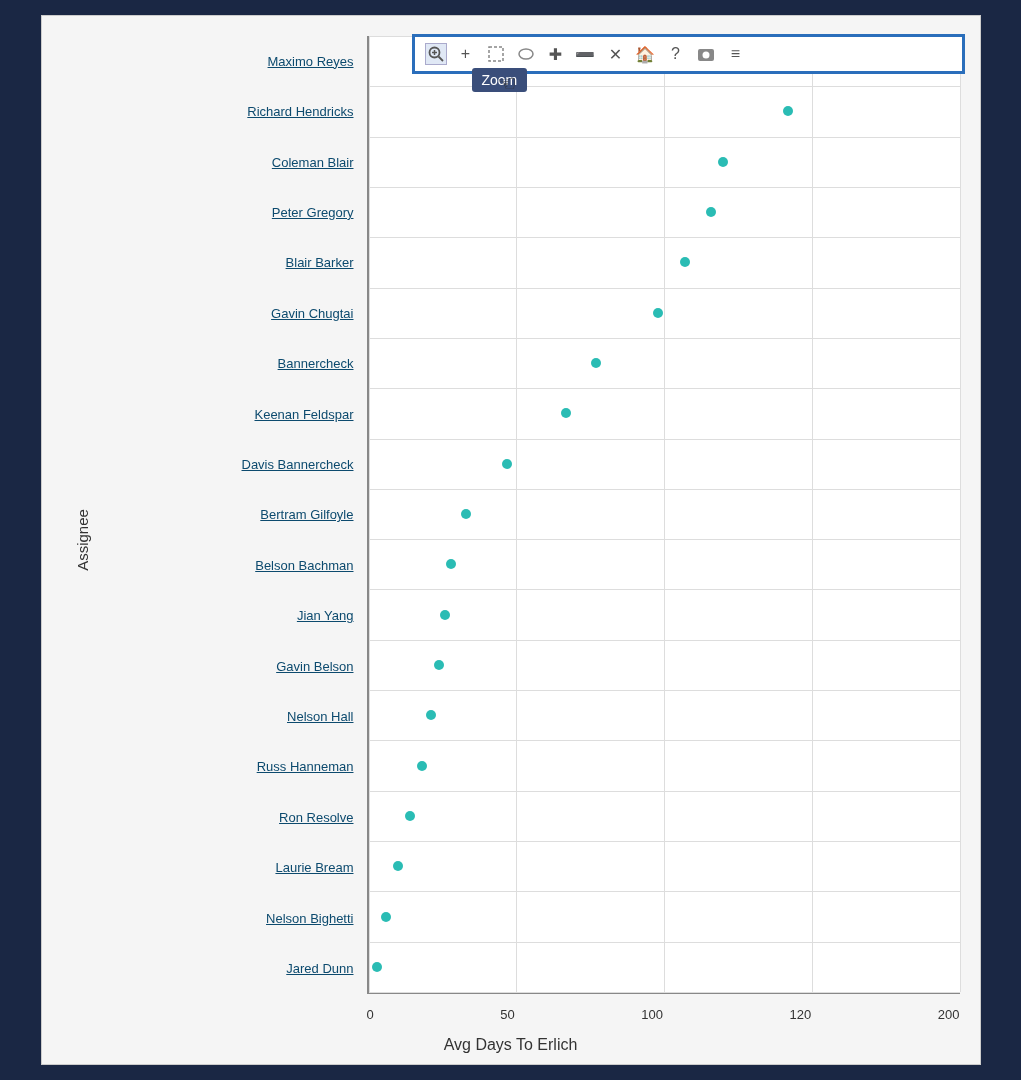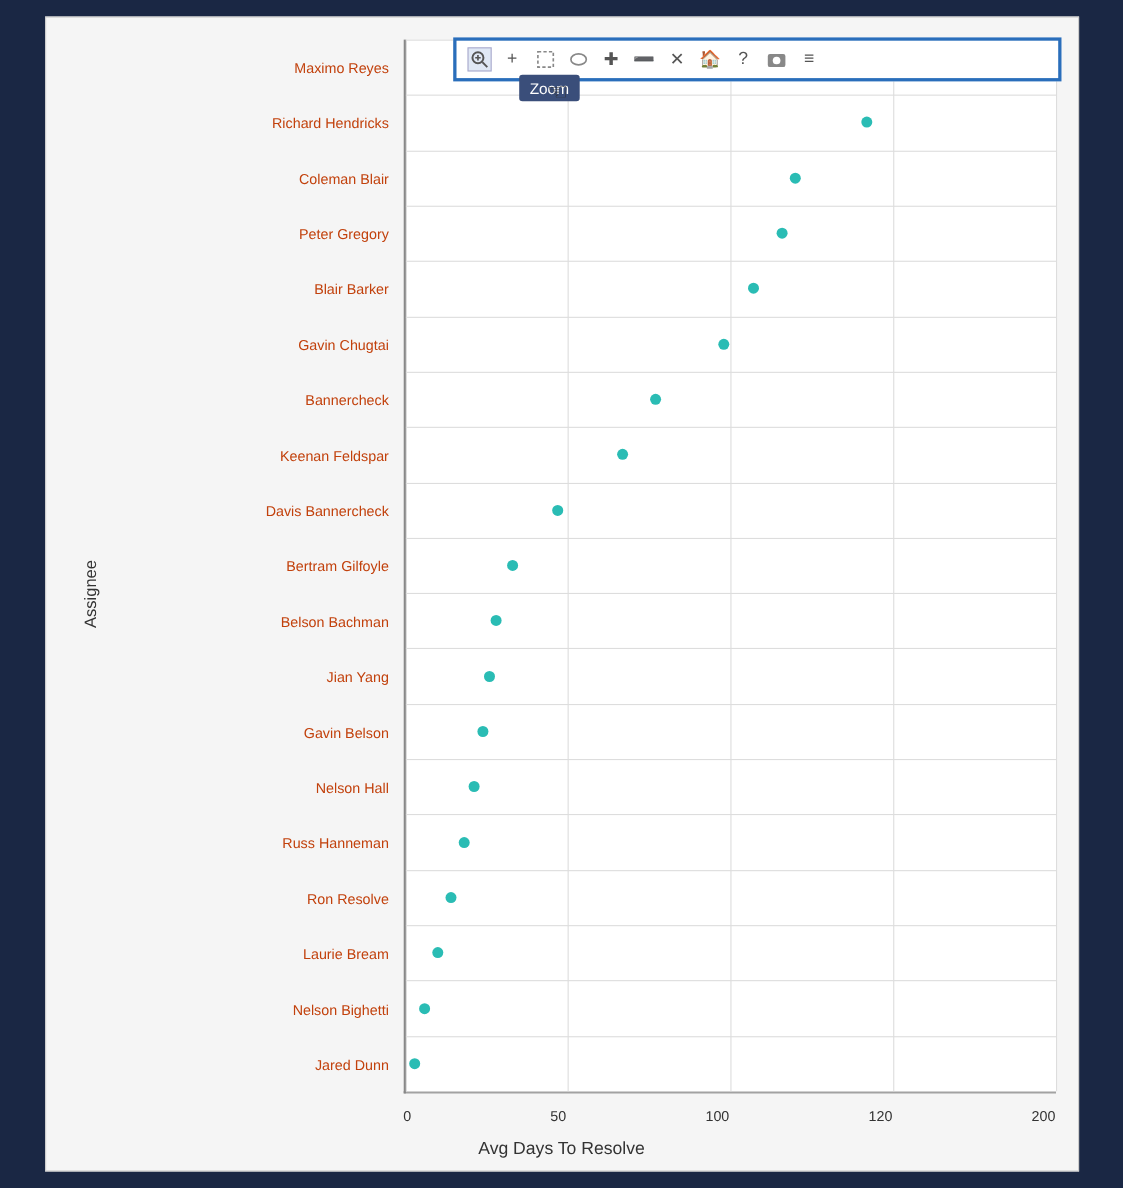--- a/index.html
+++ b/index.html
@@ -84,23 +84,24 @@
       top: 20px;
       bottom: 70px;
       display: flex;
       flex-direction: column;
       justify-content: space-around;
       width: 260px;
       text-align: right;
     }
     .y-label {
       font-size: 13px;
-      color: #c2410c;
+      color: #0c4a6e;
       padding-right: 8px;
       line-height: 1;
+      text-decoration: underline;
     }
     .grid-and-dots {
       position: absolute;
       left: 325px;
       top: 20px;
       right: 20px;
       bottom: 70px;
       background: white;
       border-left: 2px solid #888;
       border-bottom: 2px solid #888;
@@ -267,16 +268,16 @@
 
   <div class="x-axis-labels" id="x-axis-labels">
   <span>0</span>
       <span>50</span>
       <span>100</span>
       <span>120</span>
       <span>200</span>
     </div>
 
   <div class="x-axis-title">
-    <span>Avg Days To Resolve</span>
+    <span>Avg Days To Erlich</span>
   </div>
 
 </div>
 
 </body></html>

